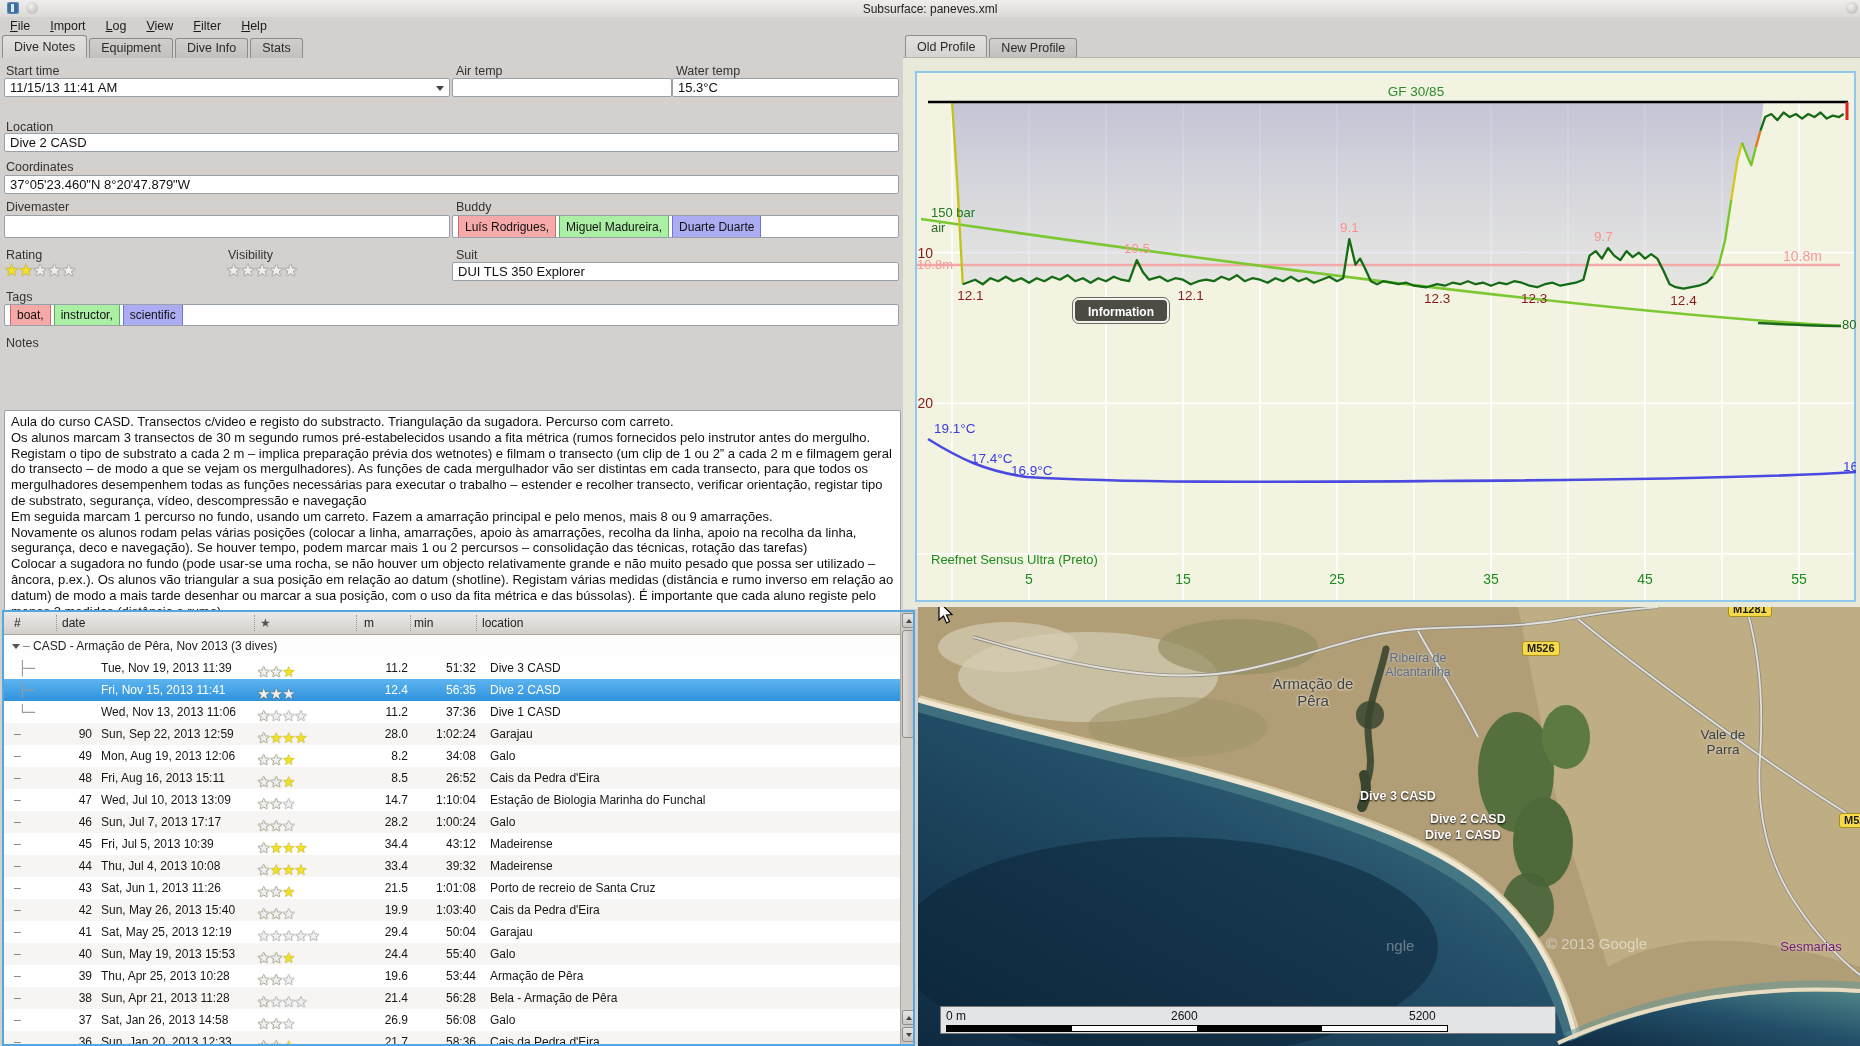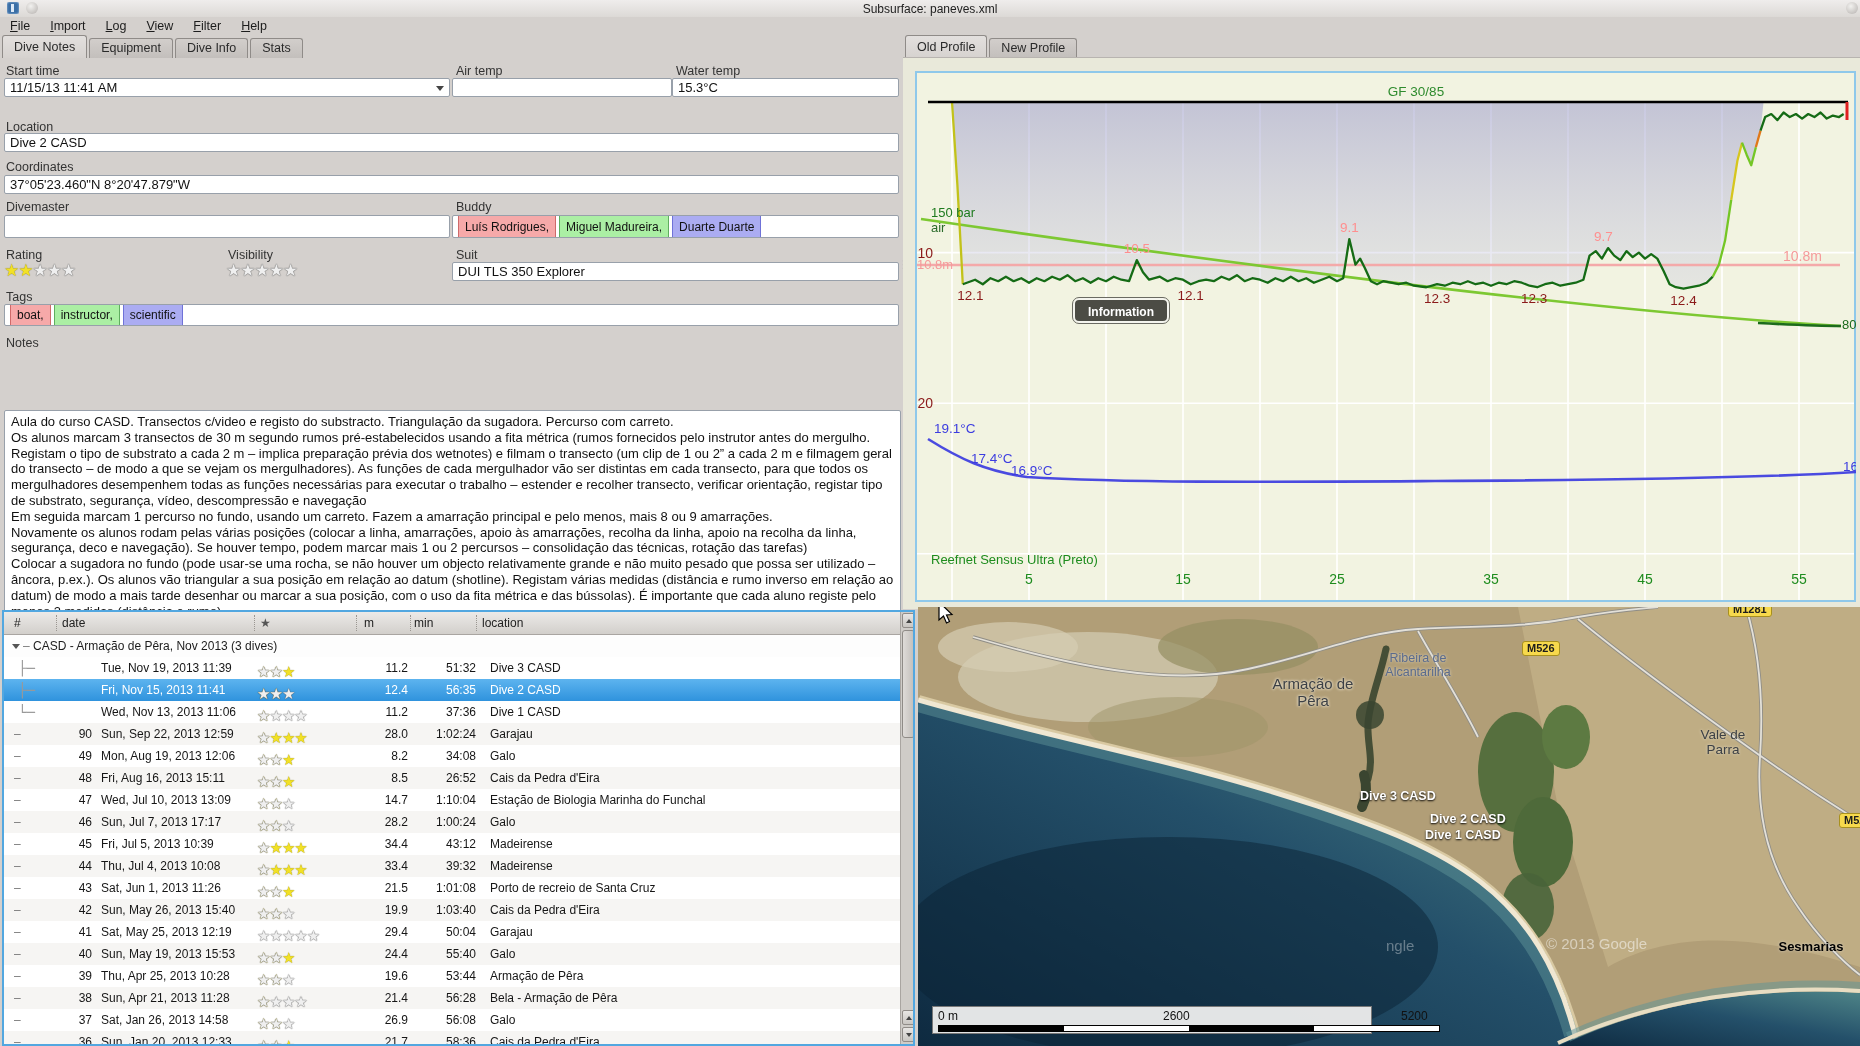--- a/index.html
+++ b/index.html
@@ -65,32 +65,32 @@
   
   #profile-panel{position:absolute;left:903px;top:57px;width:1150px;height:551px;background:#e9e9da;border-top:1px solid #b8b4b0;}
   #profile-svg{position:absolute;left:12px;top:13px;}
   #info-btn{position:absolute;left:170px;top:240px;width:96px;height:25px;background:#4c4c45;border:2px solid #f4f4ee;outline:1px solid #6a6a62;border-radius:6px;color:#fff;font-size:12px;font-weight:bold;text-align:center;line-height:25px;box-sizing:border-box;}
   
   #map{position:absolute;left:918px;top:607px;width:942px;height:439px;overflow:hidden;background:#b19e77;}
   .maplabel{position:absolute;text-align:center;white-space:pre-line;}
   #lbl-armacao{left:340px;top:68px;width:110px;font-size:15px;color:#3c4045;text-shadow:0 0 3px #ece3cf,0 0 3px #ece3cf;}
   #lbl-ribeira{left:440px;top:44px;width:120px;font-size:12.5px;color:#5a6b8d;text-shadow:0 0 3px #e4dcc8;}
   #lbl-vale{left:770px;top:120px;width:70px;font-size:13.5px;color:#3c4045;text-shadow:0 0 3px #e4dcc8;}
-  #lbl-sesmarias{left:848px;top:332px;width:90px;font-size:13px;color:#000000;text-shadow:0 0 3px #d8cfc0;font-weight:bold;}
+  #lbl-sesmarias{left:848px;top:332px;width:90px;font-size:13px;color:#701a75;text-shadow:0 0 3px #d8cfc0;}
   .badge{position:absolute;background:#f7d94c;border:1px solid #a8901e;border-radius:3px;font-size:11px;font-weight:bold;color:#1c1c1c;padding:0 4px;line-height:13px;}
   #badge-m526a{left:604px;top:34px;}
   #badge-m526b{left:921px;top:206px;}
   #badge-m12{left:810px;top:-5px;}
   .divelbl{position:absolute;color:#fff;font-weight:bold;font-size:12.5px;text-shadow:0 1px 2px #000;}
   #dive3-lbl{left:442px;top:182px;}
   #dive2-lbl{left:512px;top:205px;}
   #dive1-lbl{left:507px;top:221px;}
   #copyright{position:absolute;left:628px;top:328px;color:rgba(255,255,255,.5);font-size:15px;}
   #watermark2{position:absolute;left:468px;top:330px;color:rgba(255,255,255,.35);font-size:15px;}
-  #scalebar{position:absolute;left:14px;top:399px;width:440px;height:28px;background:rgba(238,238,238,.95);border:1px solid #777;box-sizing:border-box;font-size:12px;color:#111;}
+  #scalebar{position:absolute;left:22px;top:399px;width:616px;height:28px;background:rgba(238,238,238,.95);border:1px solid #777;box-sizing:border-box;font-size:12px;color:#111;}
   #scalebar .s0{position:absolute;left:5px;top:2px;}
   #scalebar .s1{position:absolute;left:230px;top:2px;}
   #scalebar .s2{position:absolute;left:468px;top:2px;text-align:center;}
   #sb-stripes{position:absolute;left:5px;top:18px;width:500px;height:5px;border:1px solid #000;background:linear-gradient(90deg,#000 0 25%,#fff 25% 50%,#000 50% 75%,#fff 75% 100%);}
   #cursor{position:absolute;left:19px;top:-6px;z-index:50;}
 </style>
 </head>
 <body>
 
 <div id="app">

